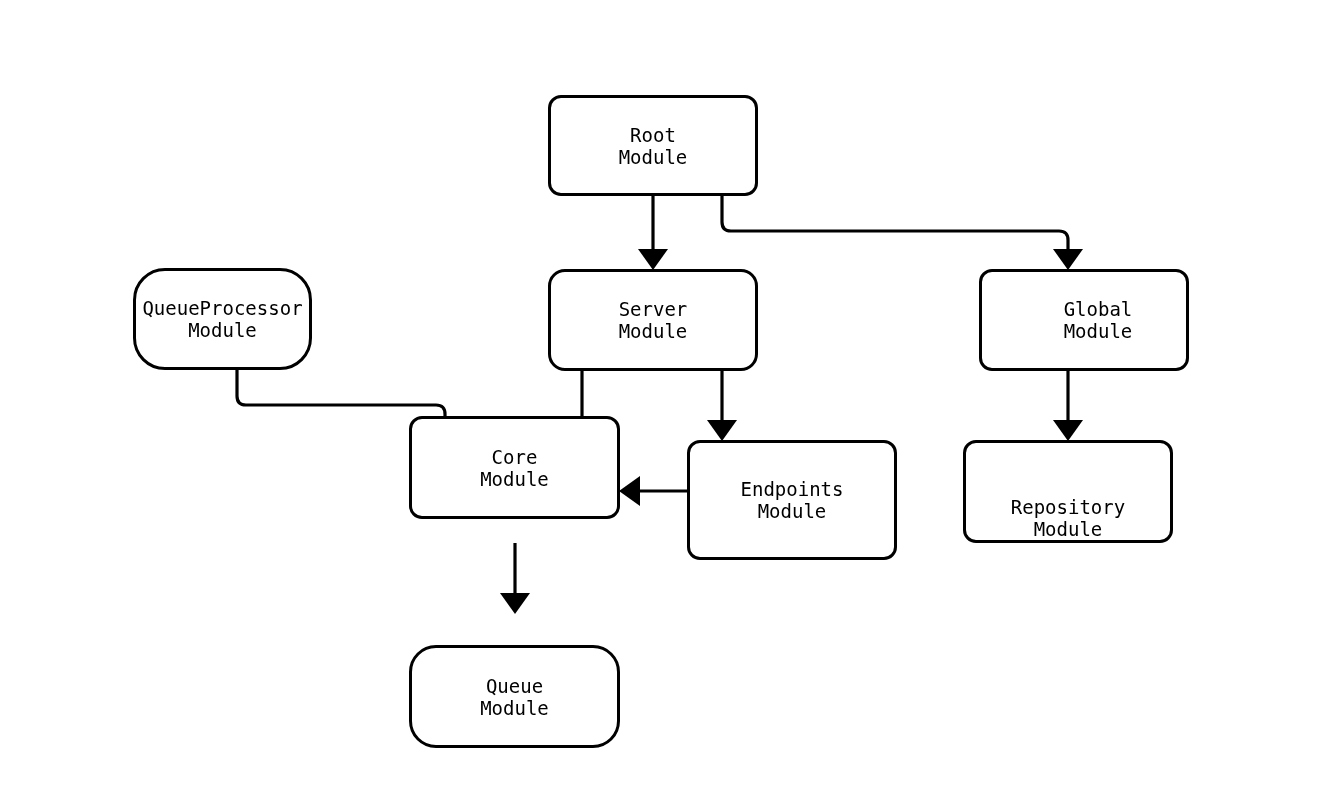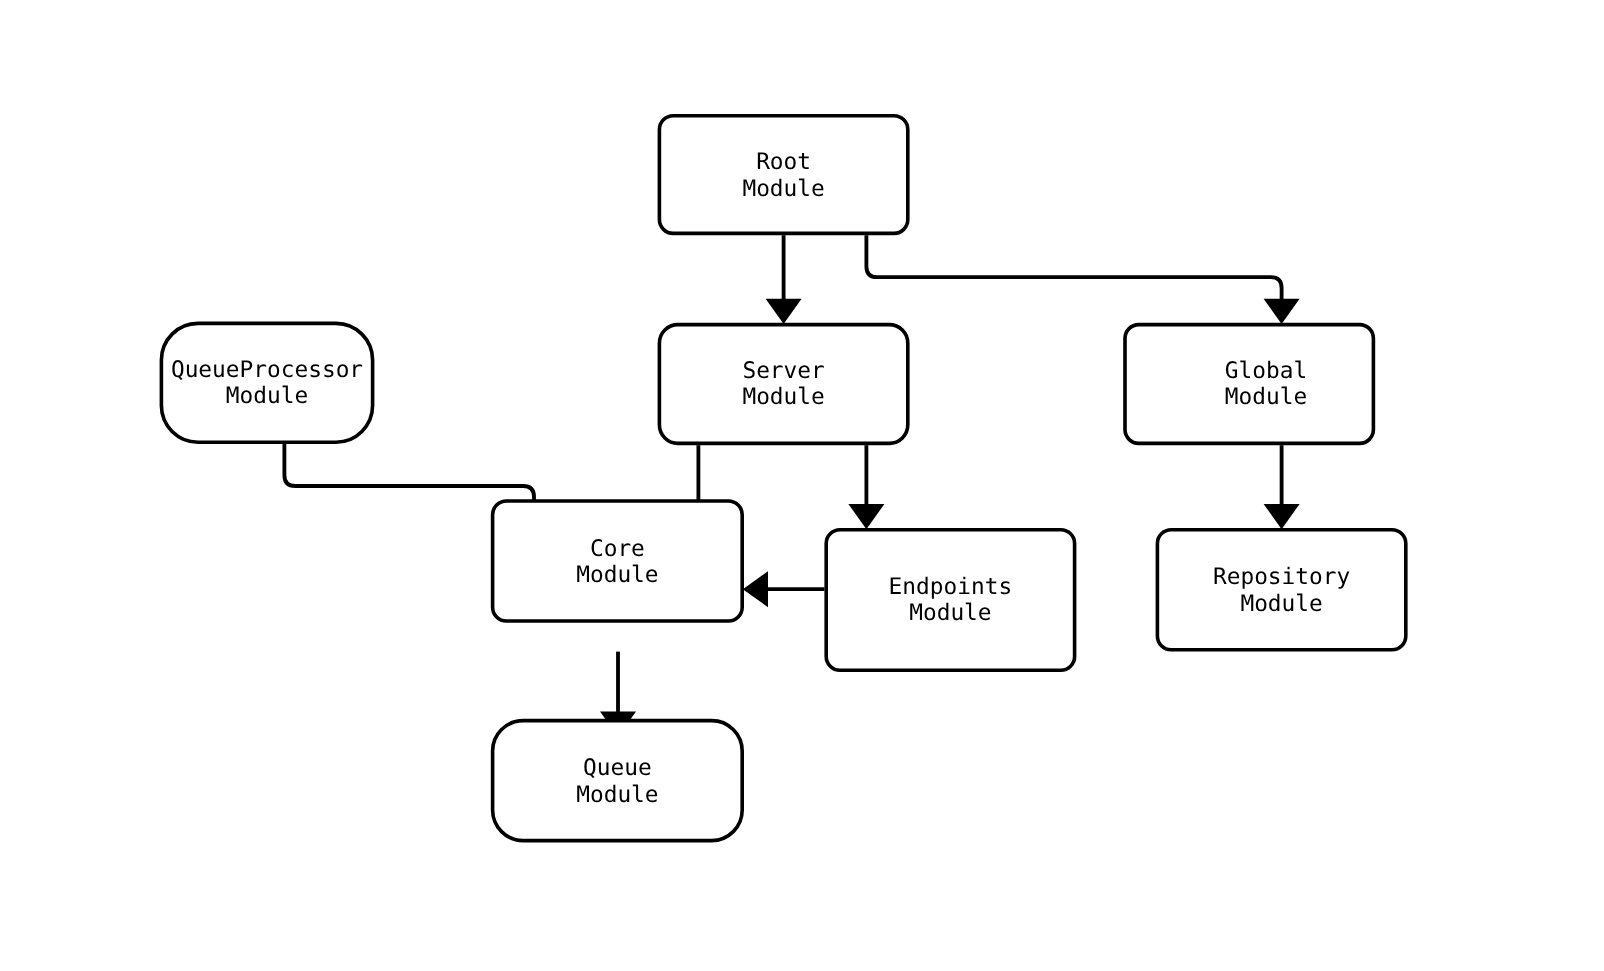--- a/index.html
+++ b/index.html
@@ -86,38 +86,38 @@
   <div class="node" style="left:133px; top:268px; width:179px; height:102px;border-radius:32px;">
     <div class="node-label-line">QueueProcessor</div>
     <div class="node-label-line">Module</div>
   </div>
 
   <div class="node" style="left:548px; top:269px; width:210px; height:102px;border-radius:17px;">
     <div class="node-label-line">Server</div>
     <div class="node-label-line">Module</div>
   </div>
 
-  <div class="node" style="left:936px; top:269px; width:210px; height:102px;padding-left:28px;">
+  <div class="node" style="left:979px; top:269px; width:210px; height:102px;padding-left:28px;">
     <div class="node-label-line">Global</div>
     <div class="node-label-line">Module</div>
   </div>
 
   <div class="node" style="left:409px; top:416px; width:211px; height:103px;">
     <div class="node-label-line">Core</div>
     <div class="node-label-line">Module</div>
   </div>
 
   <div class="node" style="left:687px; top:440px; width:210px; height:120px;">
     <div class="node-label-line">Endpoints</div>
     <div class="node-label-line">Module</div>
   </div>
 
-  <div class="node" style="left:963px; top:440px; width:210px; height:103px;">
+  <div class="node" style="left:963px; top:440px; width:210px; height:103px;justify-content:flex-end;">
     <div class="node-label-line">Repository</div>
     <div class="node-label-line">Module</div>
   </div>
 
-  <div class="node" style="left:409px; top:599px; width:211px; height:103px;border-radius:27px;">
+  <div class="node" style="left:409px; top:645px; width:211px; height:103px;border-radius:27px;">
     <div class="node-label-line">Queue</div>
     <div class="node-label-line">Module</div>
   </div>
 
 </div>
 
 </body></html>

